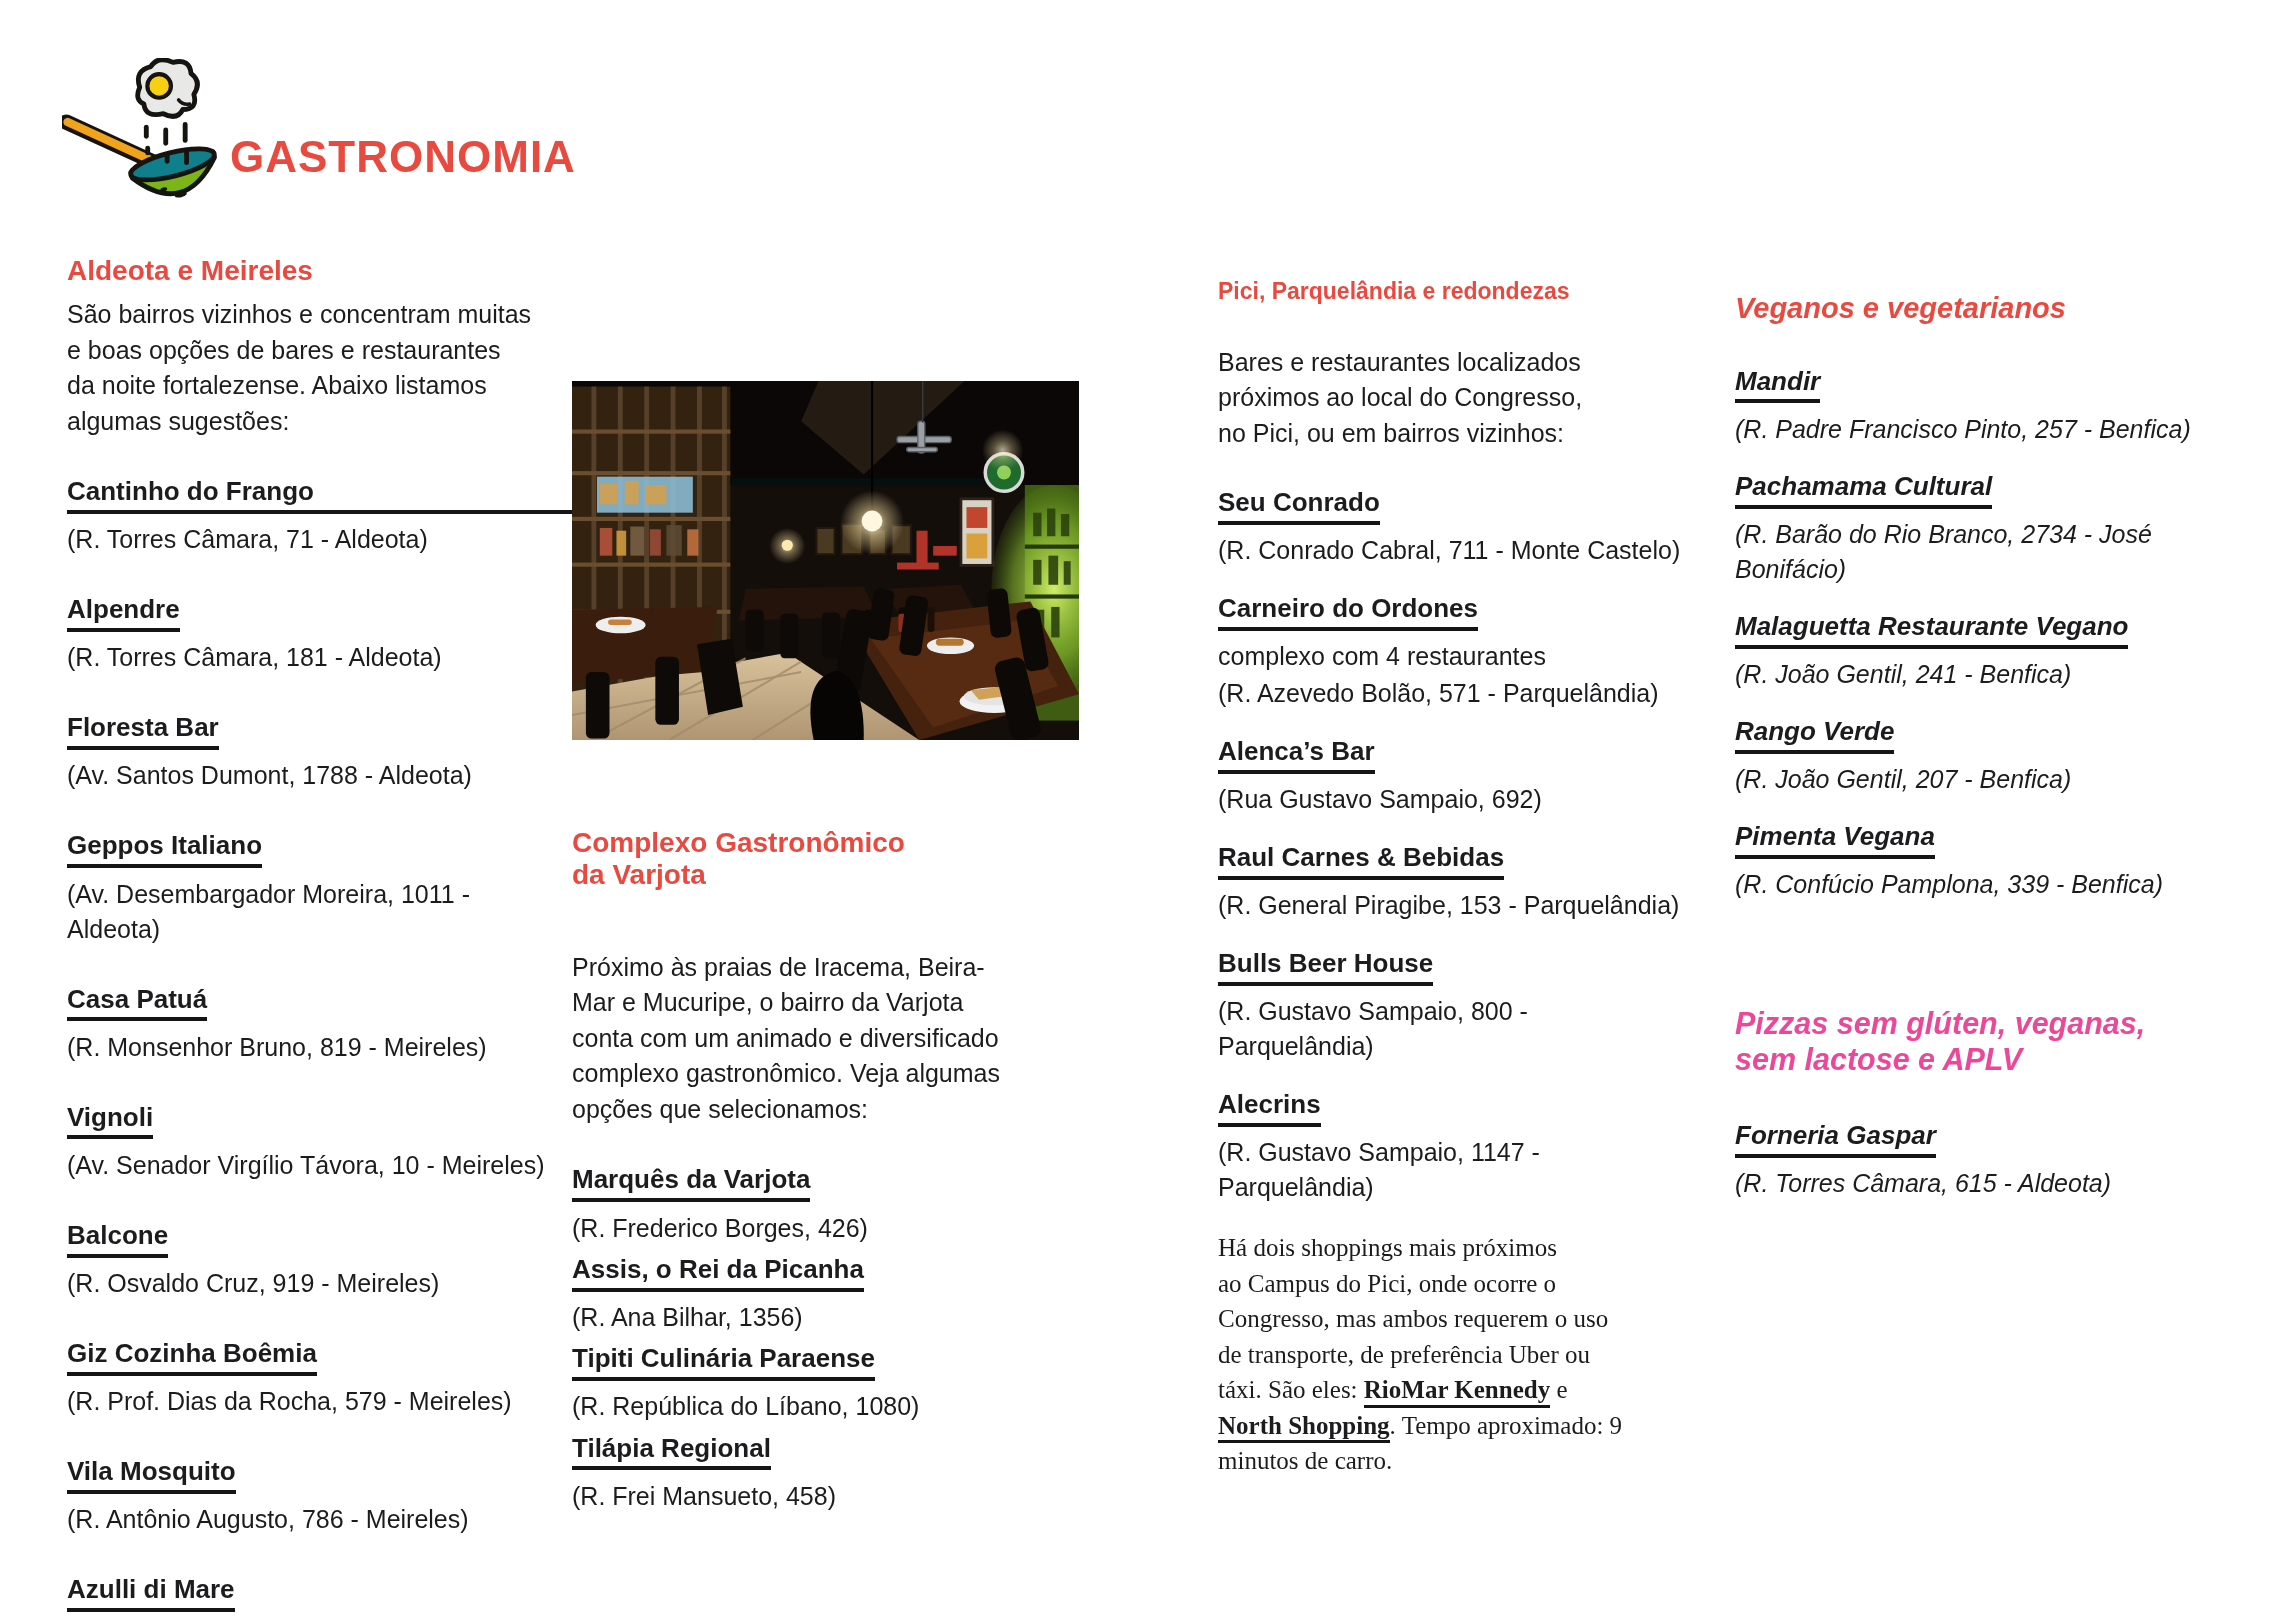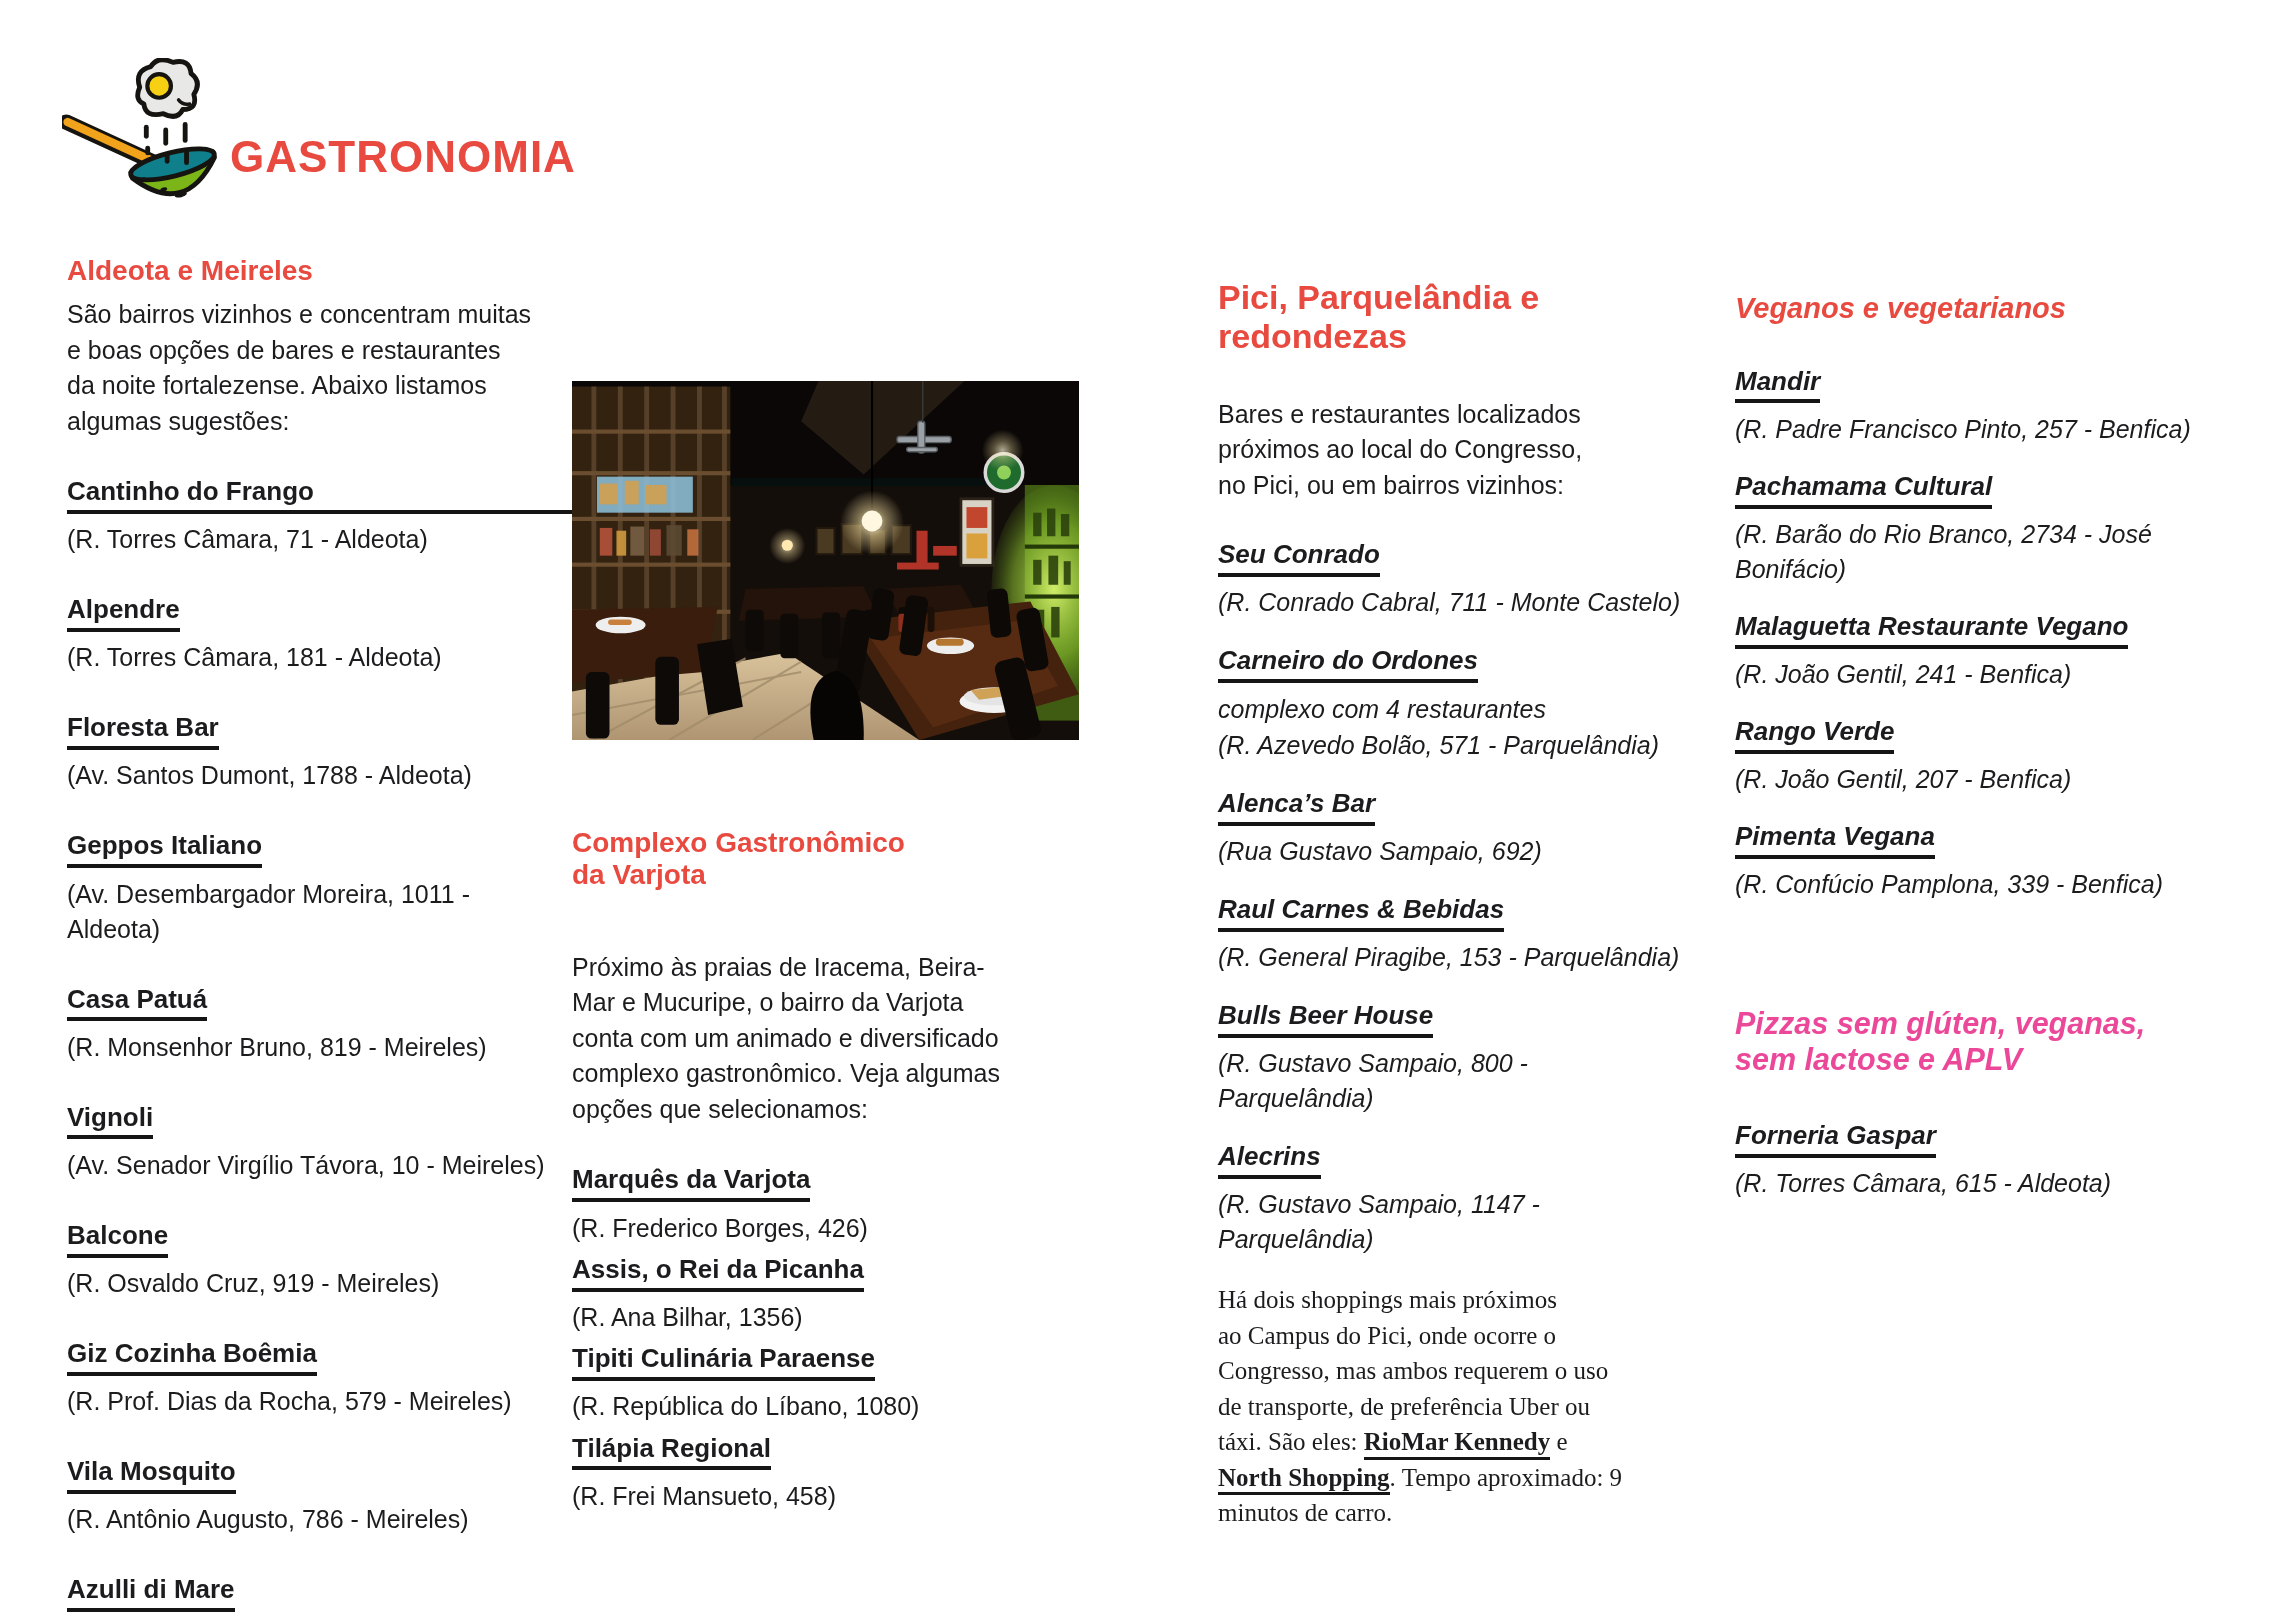--- a/index.html
+++ b/index.html
@@ -22,36 +22,36 @@
   .col{position:absolute;}
   .col-aldeota{left:67px;top:255px;width:517px;}
   .col-varjota{left:572px;top:827px;width:527px;}
   .col-pici{left:1218px;top:278px;width:496px;}
   .col-veganos{left:1735px;top:292px;width:517px;font-style:italic;}
 
   h2.section-heading{
     margin:0;color:#e84a40;font-weight:bold;white-space:pre-line;line-height:1.16;
   }
   .col-aldeota h2.section-heading{font-size:28px;margin-bottom:9.7px;}
-  .col-pici h2.section-heading{font-size:34px;margin-bottom:40px;}
+  .col-pici h2.section-heading{font-size:23px;margin-bottom:40px;}
   .col-veganos h2.section-heading{font-size:29px;margin-bottom:40px;}
   .col-varjota h2.section-heading{font-size:28px;margin-bottom:58px;}
   h2.heading-pizzas{
     margin:104px 0 42px 0;color:#ec4899;font-weight:bold;
     white-space:pre-line;font-size:30.5px;line-height:1.18;
   }
 
   .intro{
     margin:0 0 37px 0;font-size:25px;line-height:1.42;white-space:pre-line;
   }
   .col-pici .intro{margin-bottom:36px;}
 
   .entry{margin-bottom:37px;}
   .col-varjota .entry{margin-bottom:8.3px;}
-  .col-pici .entry{margin-bottom:25px;font-style:italic;}
+  .col-pici .entry{margin-bottom:25px;}
   .col-veganos .entry{margin-bottom:24px;}
 
   .name{
     display:inline-block;
     font-size:26px;font-weight:bold;
     border-bottom:4.2px solid #151515;
     padding-bottom:2.8px;margin-bottom:8.3px;
   }
   .name-extended{width:505px;} 
   .addr,.note{font-size:25px;line-height:1.4;white-space:pre;}

